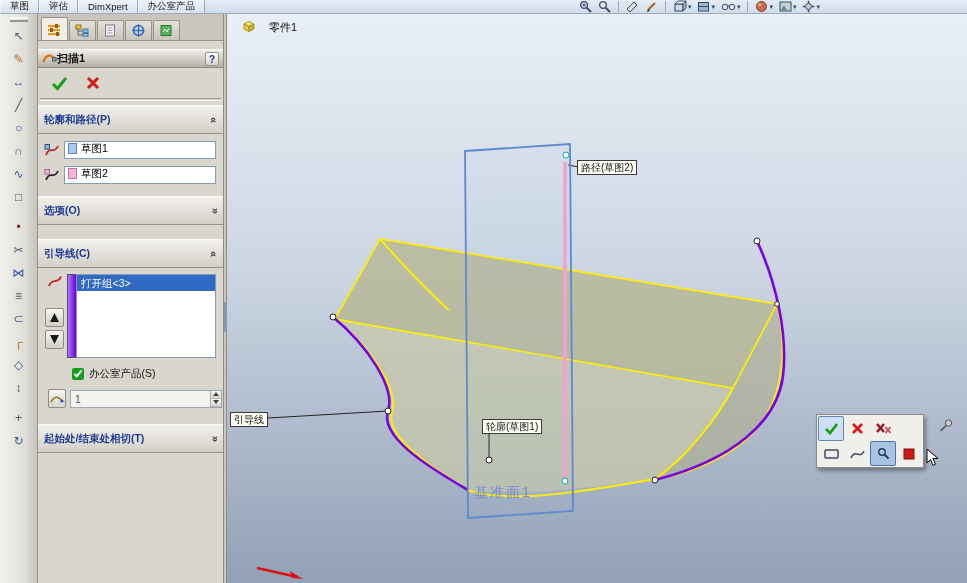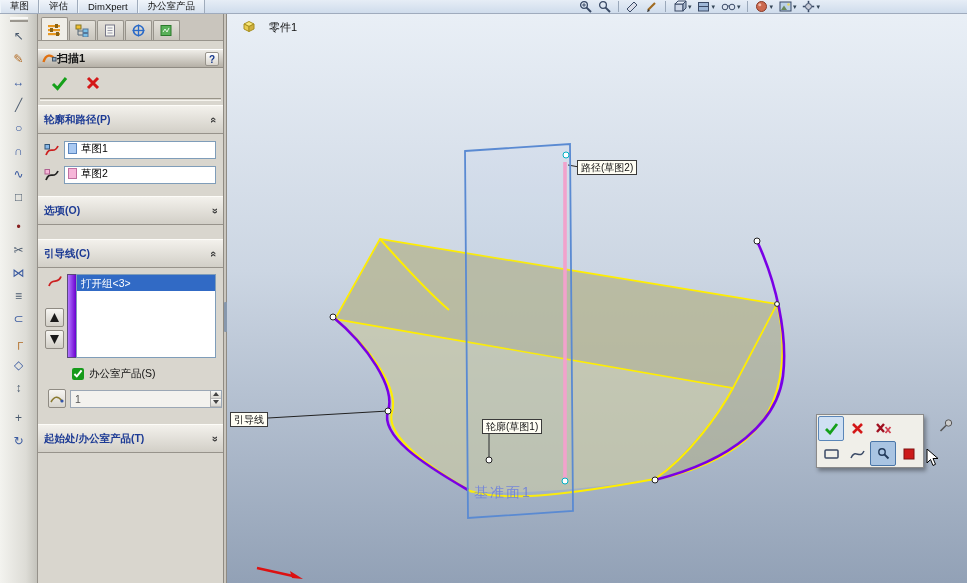--- a/index.html
+++ b/index.html
@@ -351,21 +351,21 @@
             <span>
                 <svg width="6" height="4">
                   <polygon points="3,4 6,0 0,0" fill="#444"></polygon>
                 </svg>
               </span>
           </span>
         </span>
       </div>
 
       <div class="sec" style="margin-top:16px">
-        <span>起始处/办公室产品(T)</span>
+        <span>起始处/结束处相切(T)</span>
         <span class="chev down">«</span>
       </div>
     </div>
 
     <div class="splitter">
         <div class="knob"></div>
       </div>
 
     <div class="vp">
 

